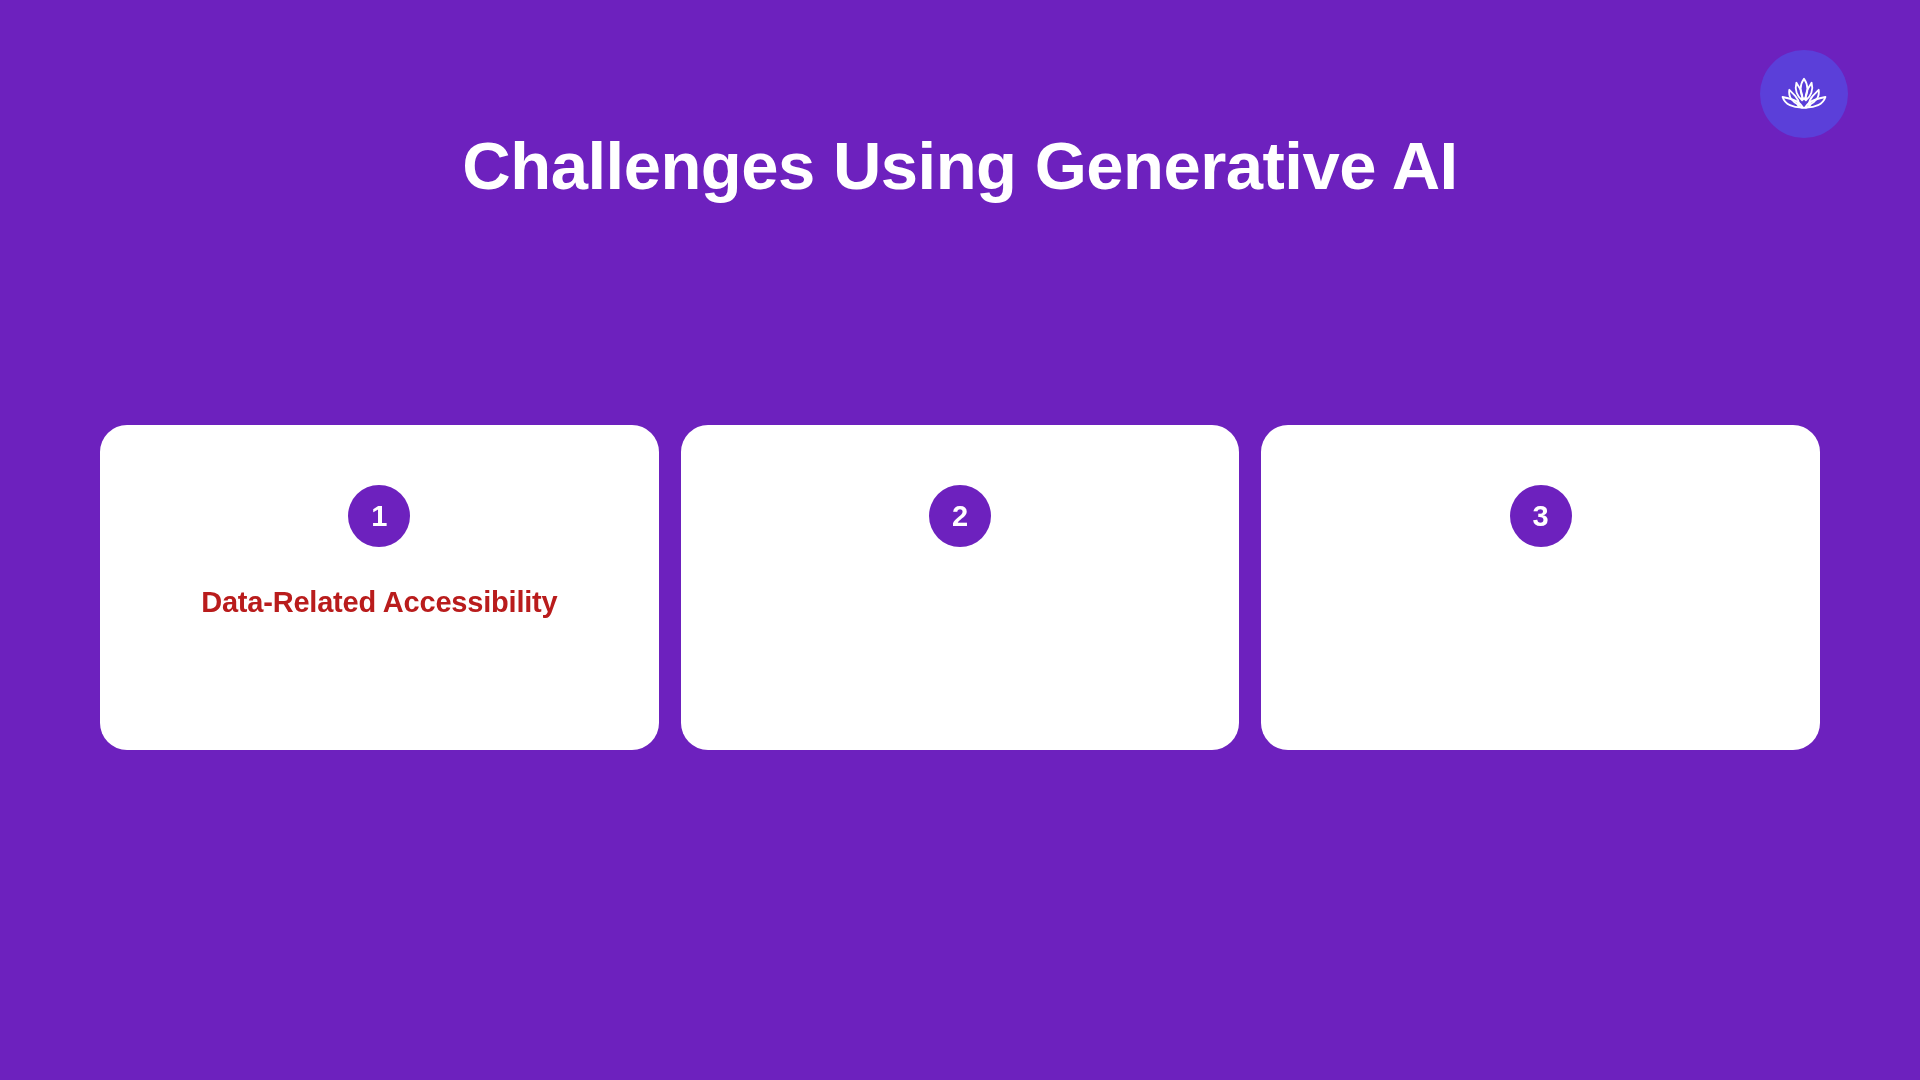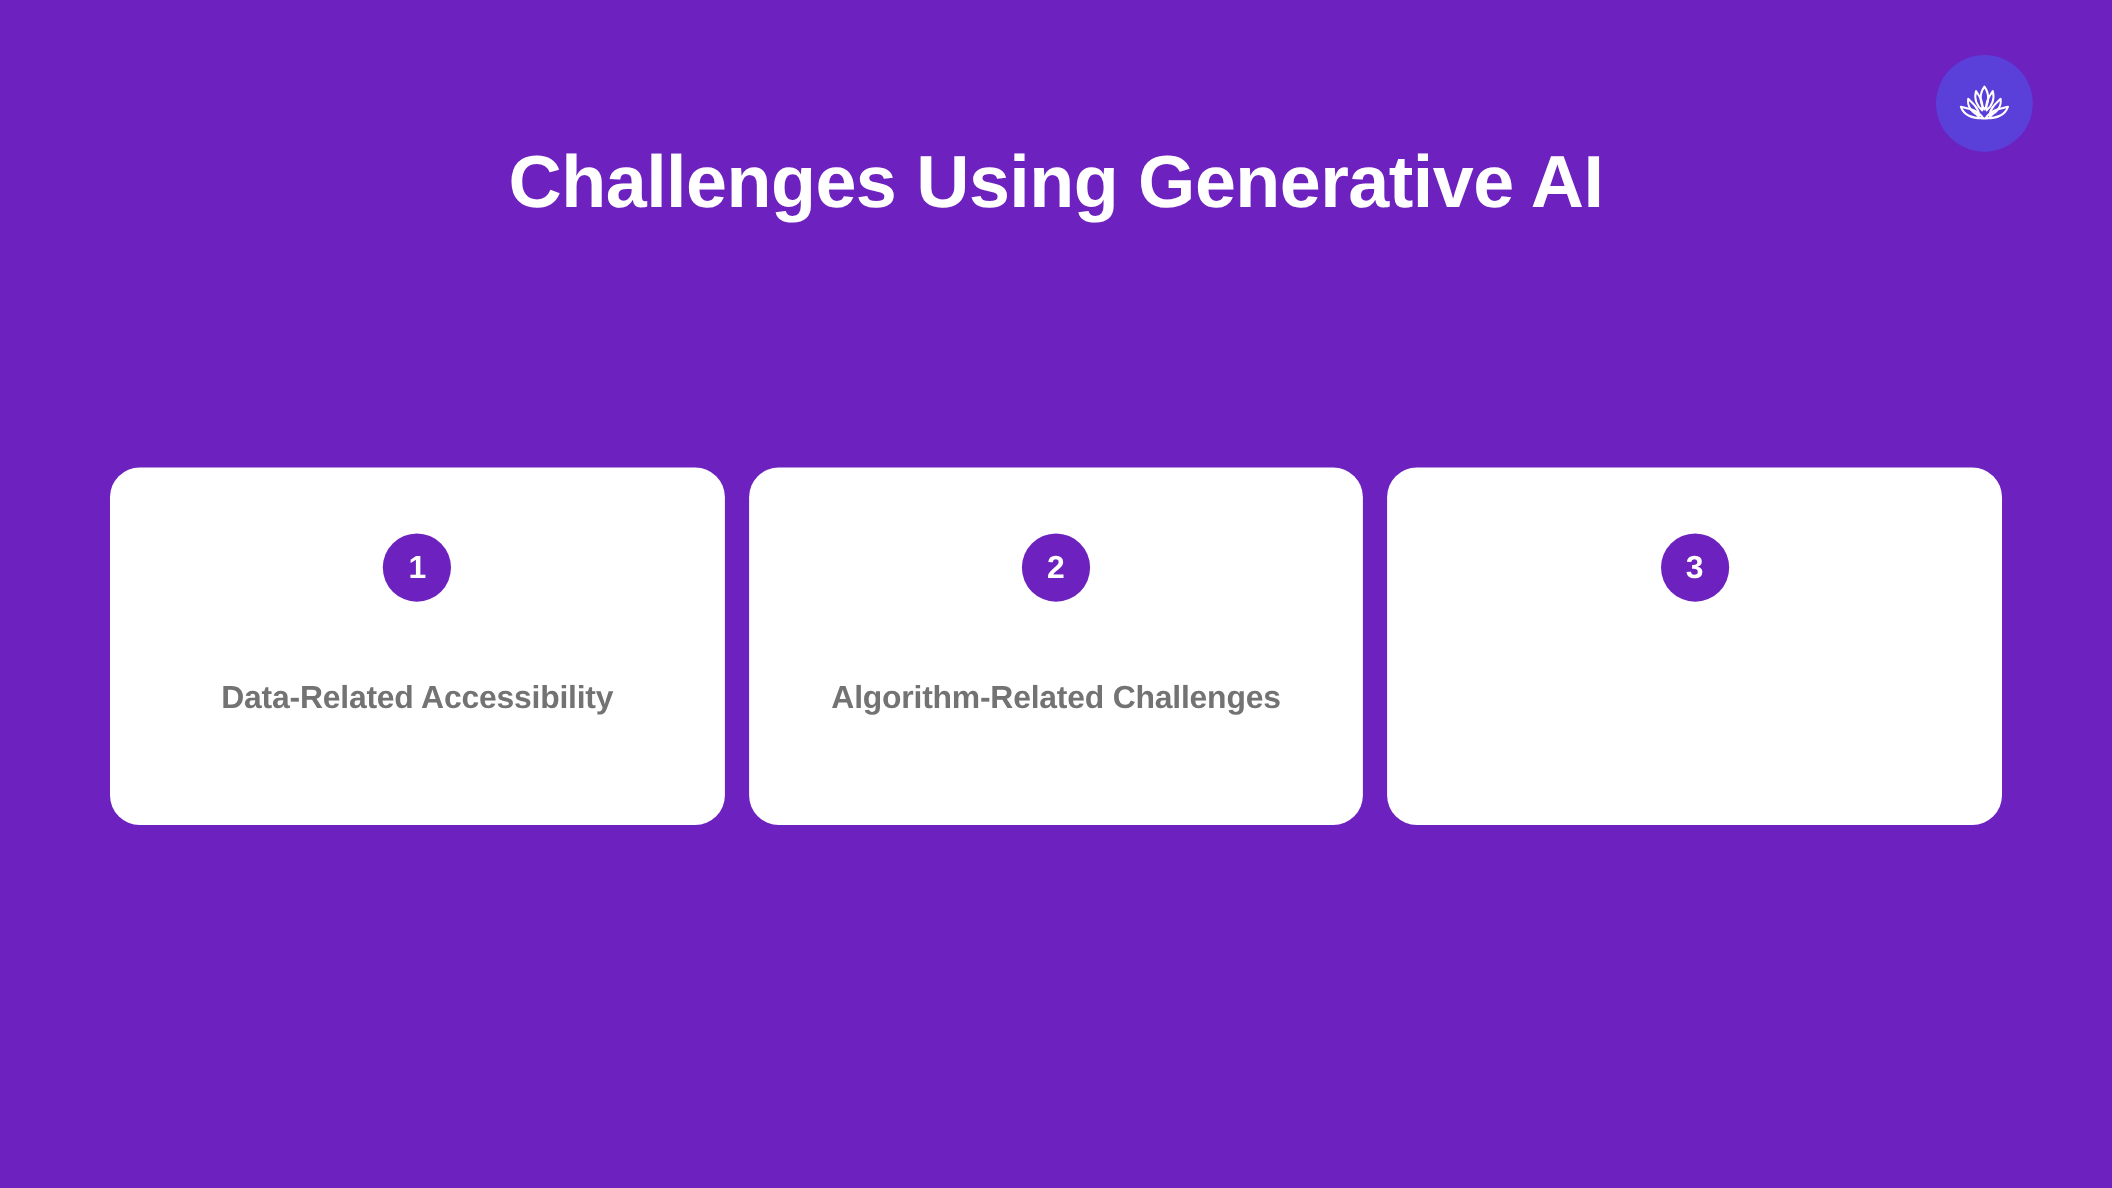--- a/index.html
+++ b/index.html
@@ -84,22 +84,22 @@
     display: flex;
     align-items: center;
     justify-content: center;
     font-size: 29px;
     font-weight: 600;
     line-height: 1;
     flex: 0 0 auto;
   }
 
   .card-label {
-    margin-top: 69px;
-    color: #737373;
+    margin-top: 36px;
+    color: #b91c1c;
     font-size: 29px;
     font-weight: 700;
     line-height: 1.33;
     text-align: center;
     letter-spacing: -0.2px;
     max-width: 430px;
   }
 </style>
 </head>
 <body>
@@ -127,21 +127,20 @@
 
   <div class="cards-row">
 
     <div class="card">
       <div class="card-badge">1</div>
       <div class="card-label">Data-Related Accessibility</div>
     </div>
 
     <div class="card">
       <div class="card-badge">2</div>
-      <div class="card-label">Algorithm-Related Challenges</div>
     </div>
 
     <div class="card">
       <div class="card-badge">3</div>
     </div>
 
   </div>
 
 </div>
 

